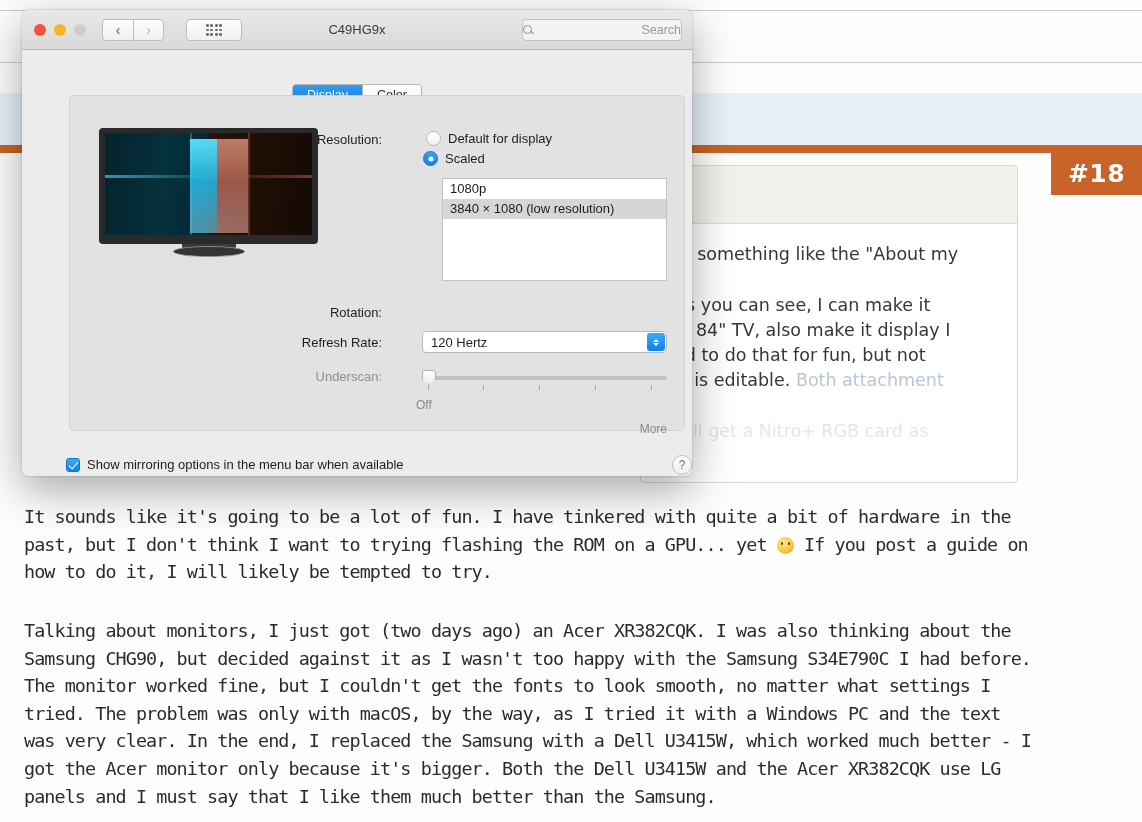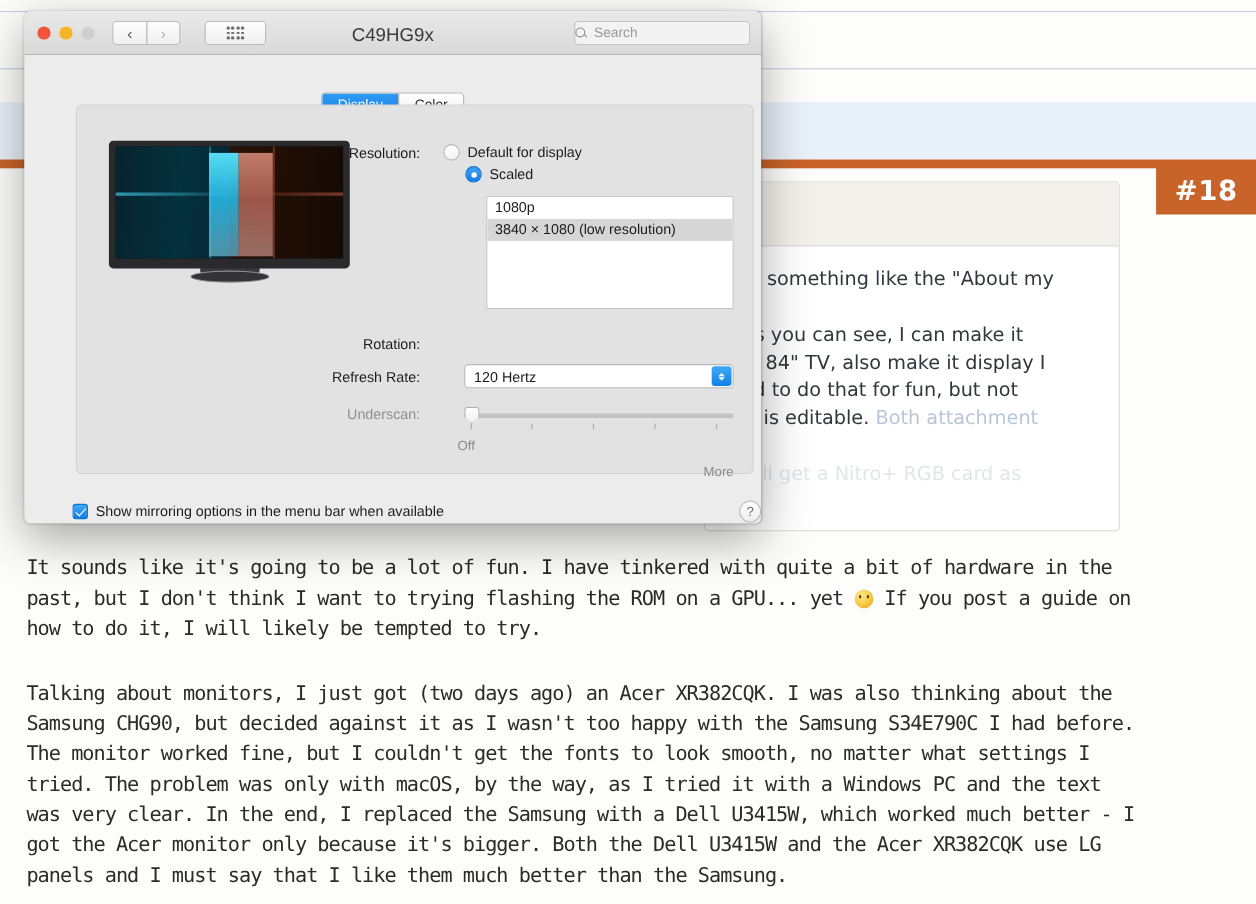--- a/index.html
+++ b/index.html
@@ -134,31 +134,31 @@
     background: linear-gradient(#fdfdfd, #f0f0f0);
     border: 1px solid #bcbcbc; border-radius: 4px;
     display: flex; align-items: center; justify-content: center;
   }
   .grid-dots { display: grid; grid-template-columns: repeat(4, 2.6px); gap: 1.9px; }
   .grid-dots i { width: 2.6px; height: 2.6px; background: #6f6f6f; border-radius: 50%; display: block; }
 
   .win-title {
     position: absolute; left: 0; right: 0; top: 12px;
     text-align: center;
-    font-size: 17px; color: #3a3a3a;
+    font-size: 13px; color: #3a3a3a;
     font-family: "Liberation Sans", sans-serif;
   }
 
   .searchbox {
     position: absolute; right: 10px; top: 9px;
     width: 160px; height: 22px;
     background: #f3f3f3;
     border: 1px solid #c3c3c3;
     border-radius: 4px;
-    display: flex; align-items: center; justify-content: flex-start; gap: 6px;
+    display: flex; align-items: center; justify-content: space-between; gap: 6px;
   }
   .search-ico { width: 11px; height: 11px; position: relative; }
   .search-ico::before {
     content: ""; position: absolute; left: 0; top: 0;
     width: 7px; height: 7px; border: 1.4px solid #8d8d8d; border-radius: 50%;
   }
   .search-ico::after {
     content: ""; position: absolute; left: 6.6px; top: 7.2px;
     width: 4.4px; height: 1.4px; background: #8d8d8d; transform: rotate(42deg);
   }
@@ -253,21 +253,21 @@
     text-align: right;
   }
   .lbl.dim { color: #8f8f8f; }
 
   #lbl-resolution { left: 250px; top: 122px; width: 110px; }
   #lbl-rotation   { left: 250px; top: 295px; width: 110px; }
   #lbl-refresh    { left: 250px; top: 325px; width: 110px; }
   #lbl-underscan  { left: 250px; top: 359px; width: 110px; }
 
   .radio-row { position: absolute; display: flex; align-items: center; gap: 7px; }
-  #radio-default { left: 381px; top: 121px; }
+  #radio-default { left: 404px; top: 121px; }
   #radio-scaled  { left: 401px; top: 141px; }
   .radio {
     width: 15px; height: 15px; border-radius: 50%;
     background: linear-gradient(#ffffff, #f2f2f2);
     border: 1px solid #b8b8b8;
     flex: 0 0 auto;
     position: relative;
   }
   .radio.on {
     background: linear-gradient(#3aa4f5, #0f7fe6);

